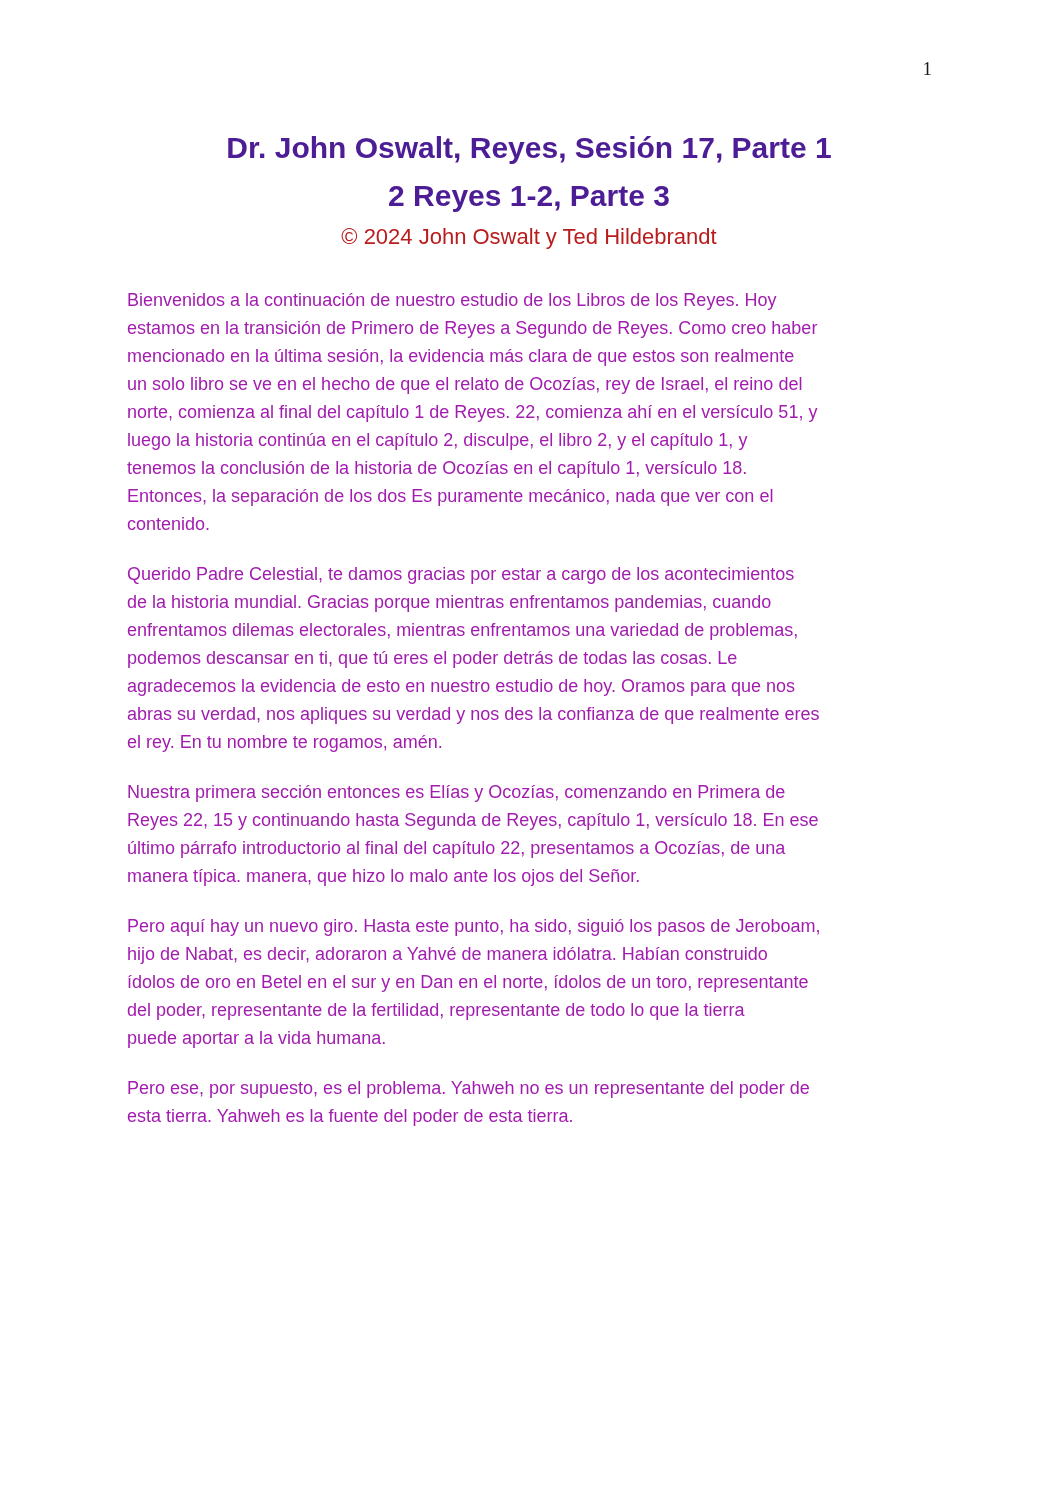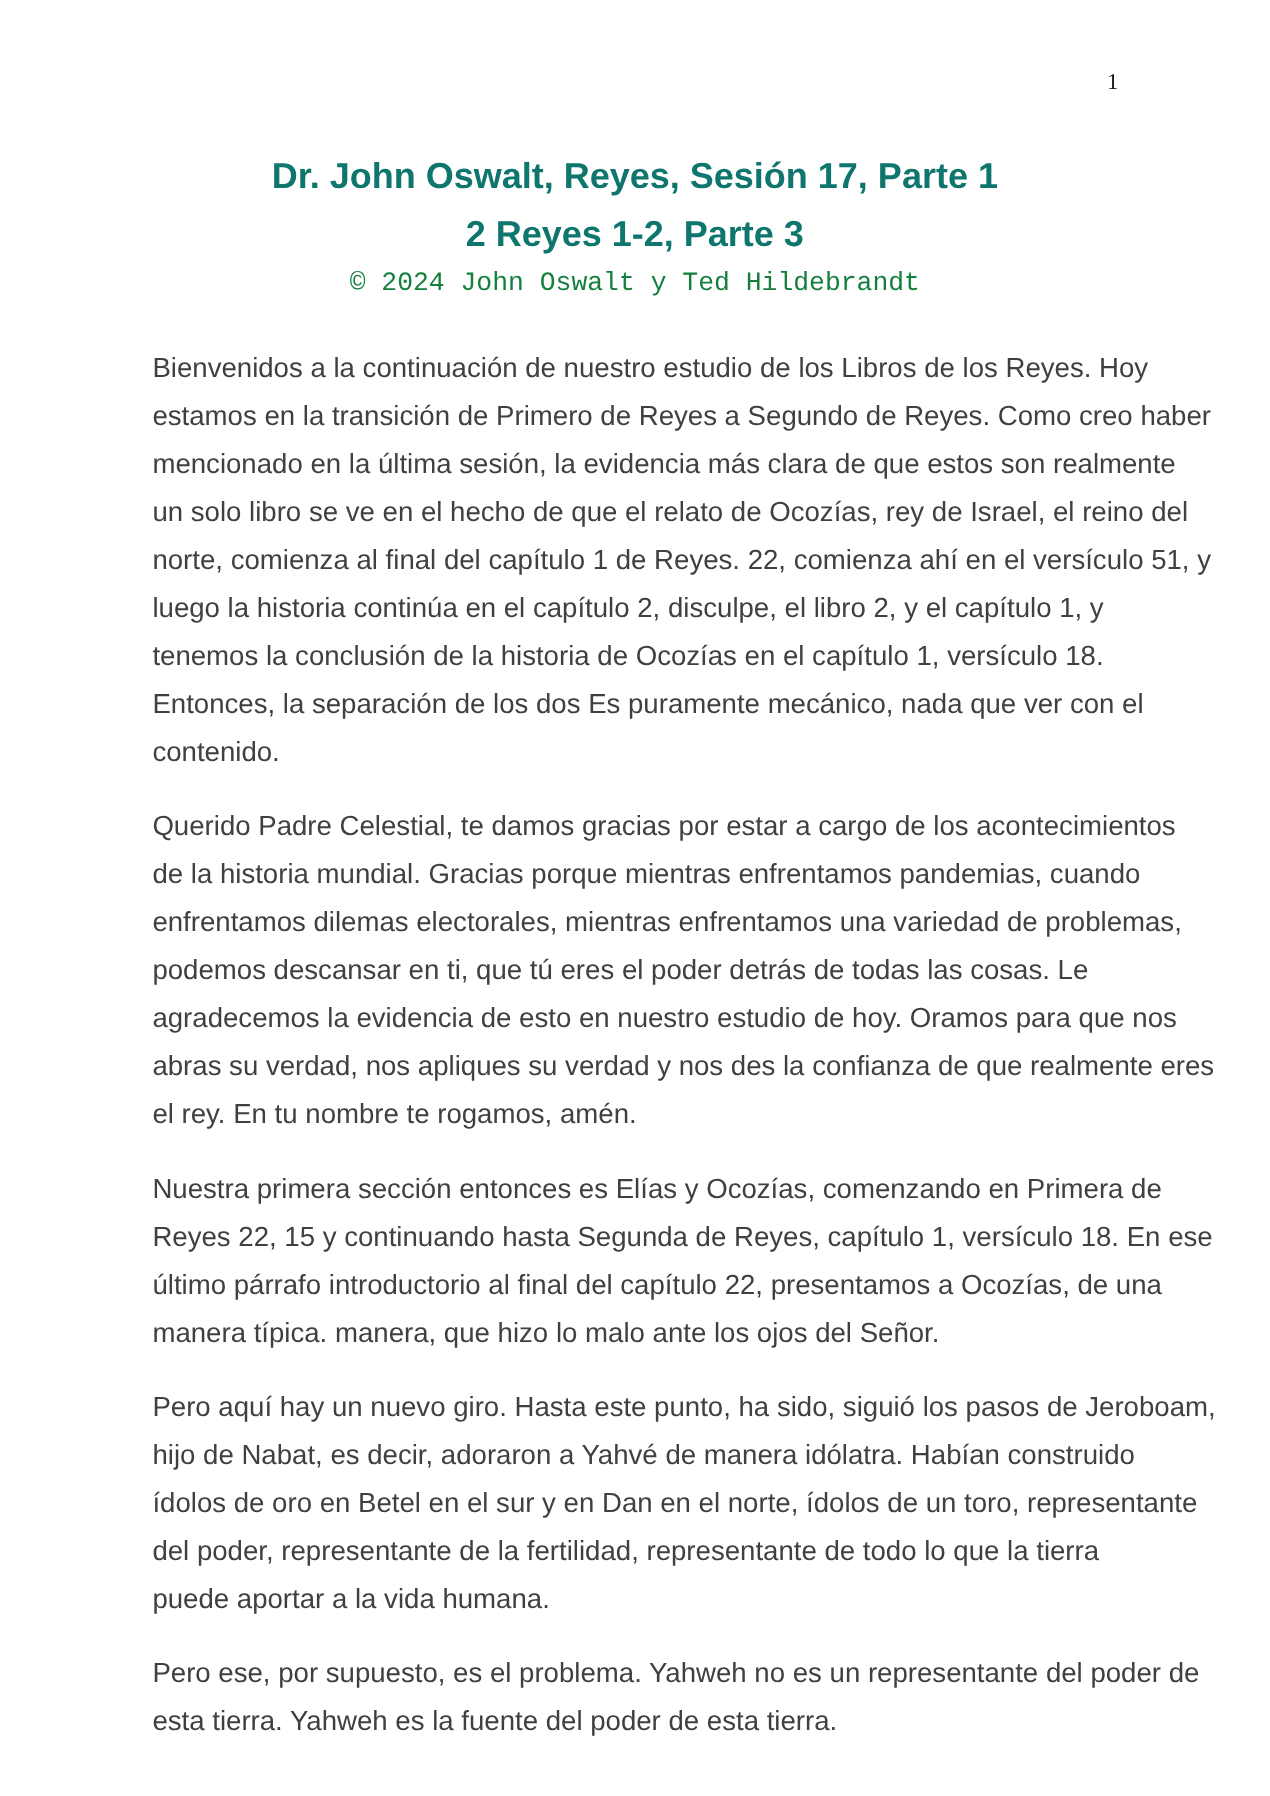--- a/index.html
+++ b/index.html
@@ -27,39 +27,39 @@
   }
   .header {
     padding-top: 124px;
     text-align: center;
   }
   .title-line {
     font-family: "Liberation Sans", sans-serif;
     font-weight: bold;
     font-size: 30px;
     line-height: 48px;
-    color: #0f766e;
+    color: #4c1d95;
   }
   .copyright-line {
-    font-family: Liberation Mono, monospace;
+    font-family: Liberation Sans, sans-serif;
     font-size: 22px;
     line-height: 30px;
     margin-top: 2px;
-    color: #15803d;
+    color: #b91c1c;
   }
   .body-text {
     margin: 34px 90px 0 127px;
   }
   .para {
     font-family: "Liberation Sans", sans-serif;
-    font-size: 23px;
-    line-height: 40px;
+    font-size: 18px;
+    line-height: 28px;
     white-space: pre;
     margin: 0 0 22px 0;
-    color: #404040;
+    color: #a21caf;
   }
 </style>
 </head>
 <body>
 
 <div class="page">
 
   <div class="page-number">1</div>
 
   <div class="header">

